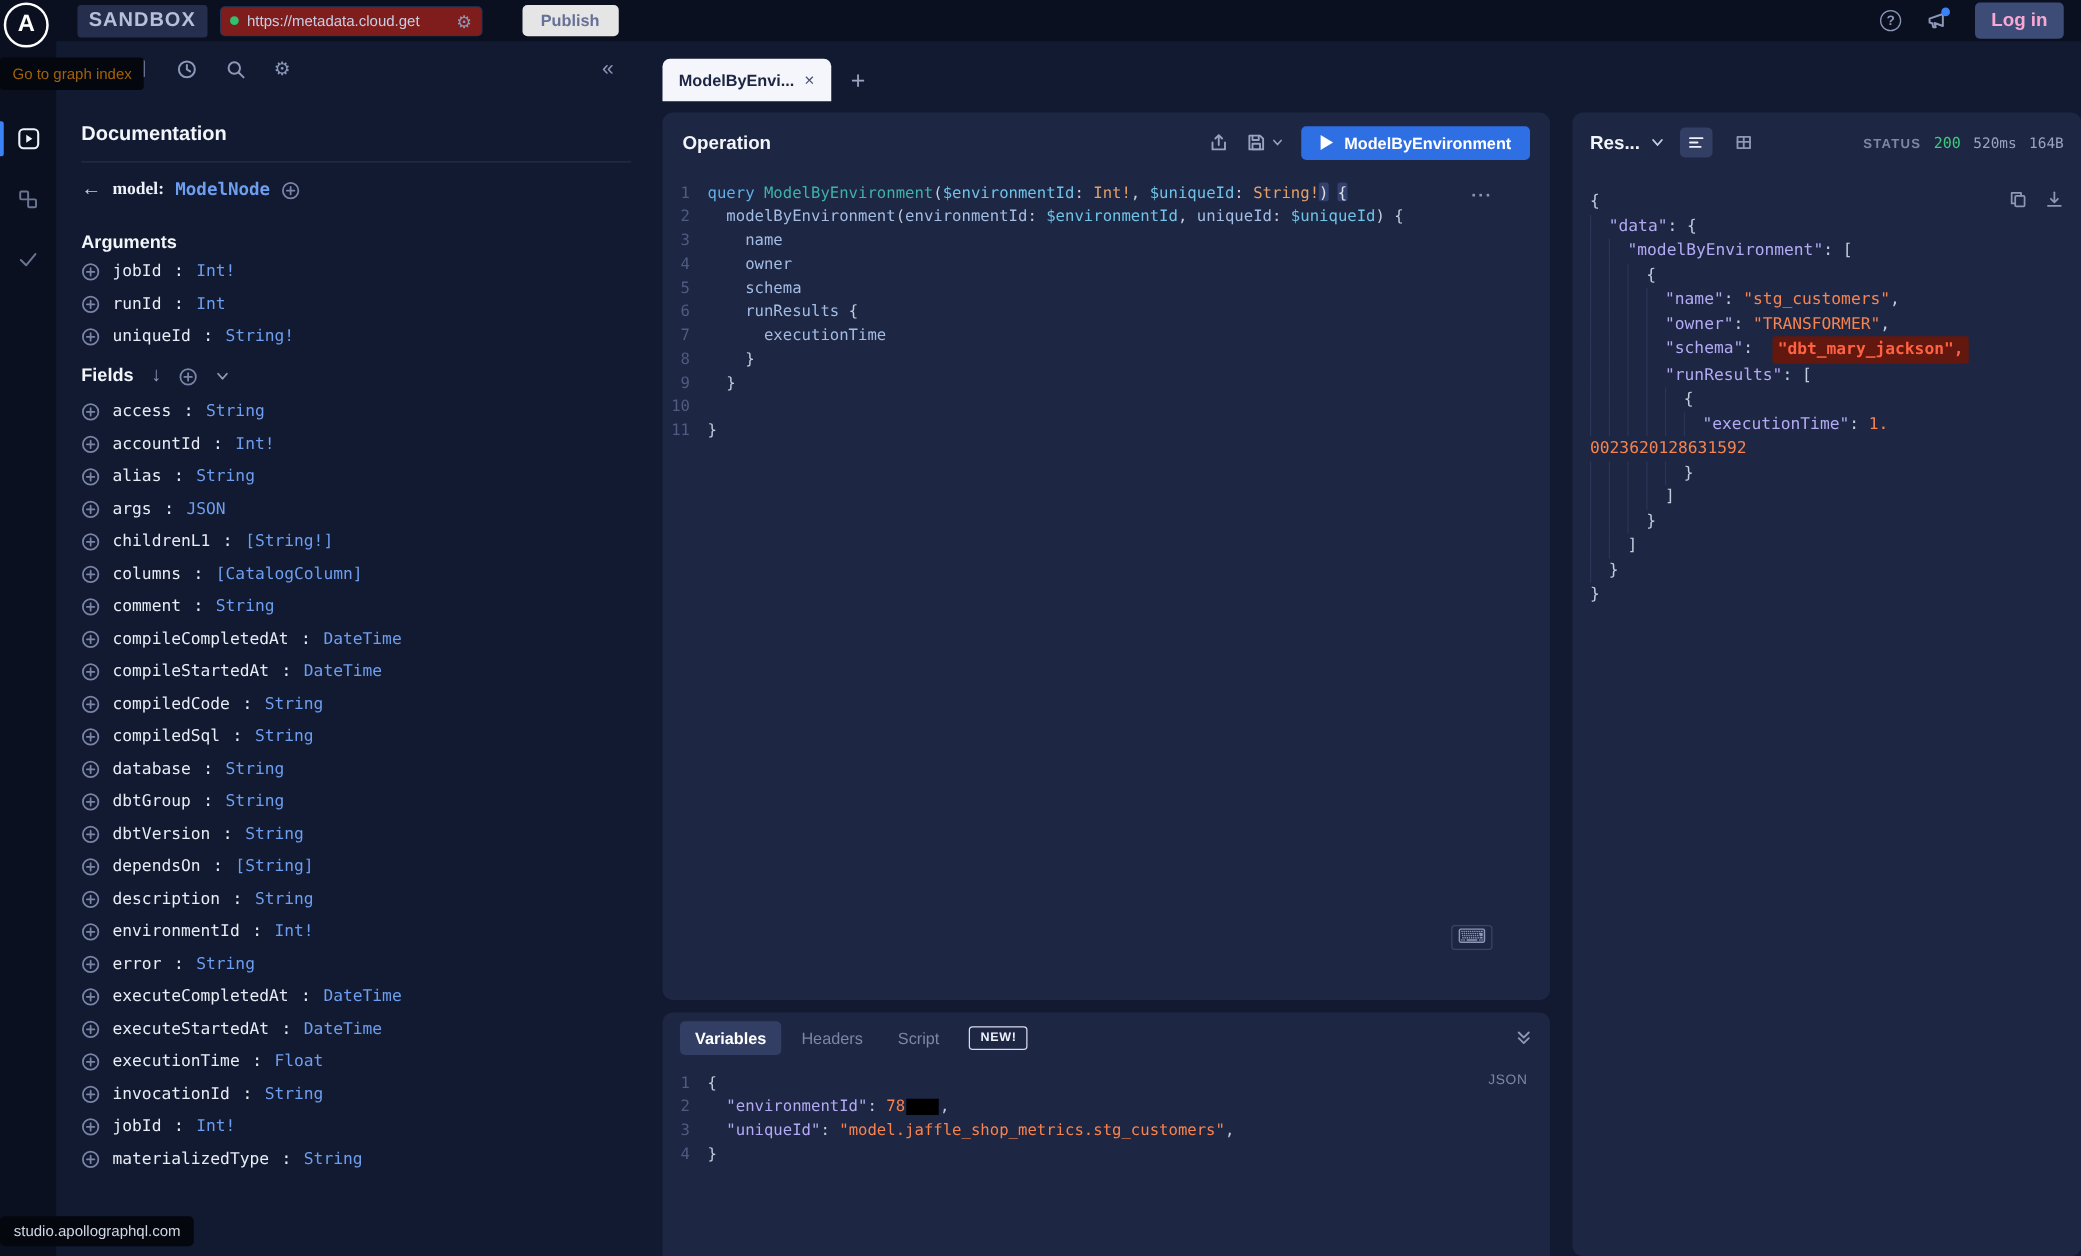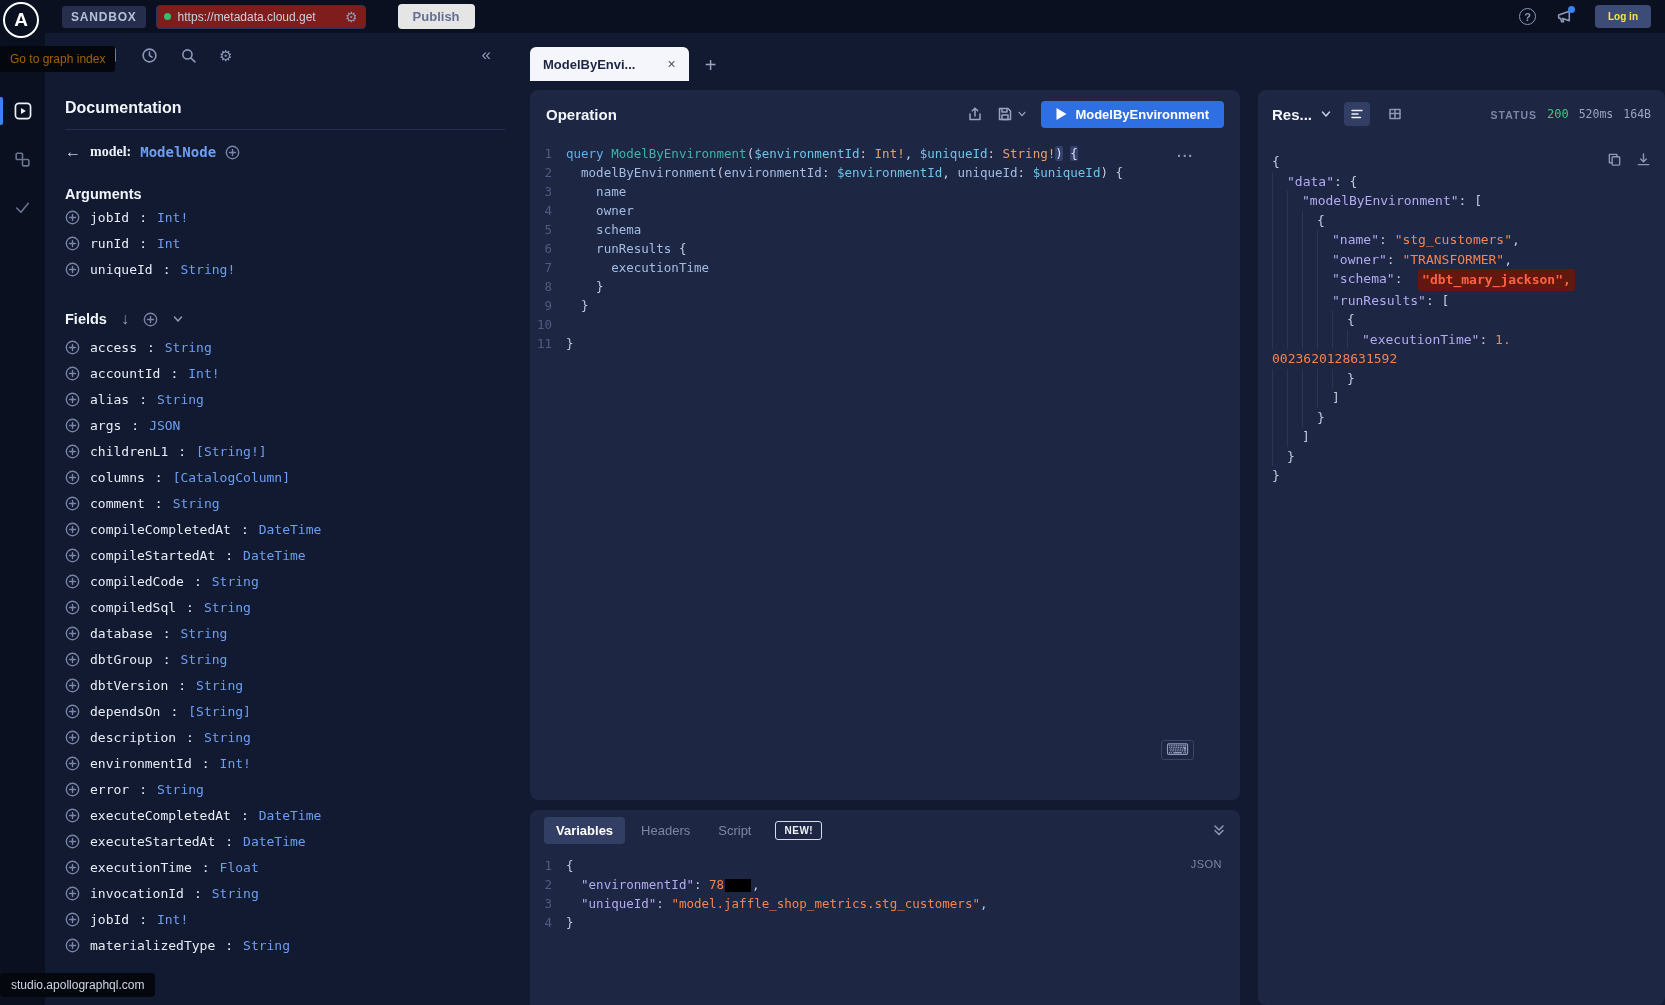--- a/index.html
+++ b/index.html
@@ -8,35 +8,35 @@
           font-family:"Liberation Sans",sans-serif;color:#e8ecf5}
   svg{display:block}
   .ic{stroke:currentColor;fill:none;stroke-width:1.5;stroke-linecap:round;stroke-linejoin:round}
 
   
   .topbar{position:absolute;left:0;top:0;width:1665px;height:33px;background:#0a101f;
           display:flex;align-items:center;padding-left:62px;gap:10px;z-index:30}
   .logo{position:absolute;left:3px;top:2px;width:36px;height:36px;border:2.5px solid #fff;border-radius:50%;
         background:#0a101f;display:flex;align-items:center;justify-content:center;z-index:40;
         font-weight:bold;font-size:19px;color:#fff}
-  .sandbox-chip{background:#262e4d;color:#b7c0d8;font-size:12px;font-weight:bold;letter-spacing:.8px;
+  .sandbox-chip{background:#262e4d;color:#b7c0d8;font-size:16px;font-weight:bold;letter-spacing:.8px;
         padding:4px 9px;border-radius:3px}
   .url-pill{display:flex;align-items:center;gap:7px;background:#7f1d1d;border:1px solid #2b3558;
         border-radius:4px;padding:3px 7px;width:210px;height:24px}
   .green-dot{width:7px;height:7px;border-radius:50%;background:#2dc26b;flex:none}
   .url-text{font-size:12px;color:#c6cfe4;white-space:nowrap;overflow:hidden;flex:1}
   .gear-glyph{color:#8d98b8;font-size:14px;line-height:1;flex:none}
   .publish-btn{background:#e5e5e5;color:#667097;border:none;font-family:inherit;font-size:13px;font-weight:bold;
         padding:5px 15px;border-radius:4px;margin-left:22px}
   .tb-spacer{flex:1}
   .help-circle{width:17px;height:17px;border:1.5px solid #8d98b8;border-radius:50%;color:#8d98b8;
         font-size:11px;font-weight:bold;display:flex;align-items:center;justify-content:center}
   .megaphone-wrap{position:relative;color:#8d98b8;margin-left:10px}
   .notif-dot{position:absolute;top:-2px;right:-2px;width:7px;height:7px;border-radius:50%;background:#3b82f6}
-  .login-btn{background:#3c4c77;color:#fde047;border:none;font-family:inherit;font-size:10px;font-weight:bold;
+  .login-btn{background:#3c4c77;color:#f9a8d4;border:none;font-family:inherit;font-size:15px;font-weight:bold;
         padding:6px 13px;border-radius:4px;margin:0 14px 0 12px}
 
   
   .rail{position:absolute;left:0;top:33px;width:45px;height:972px;background:#0a101f;
         display:flex;flex-direction:column;align-items:center;padding-top:62px;gap:16px;z-index:10}
   .rail-item{position:relative;width:45px;height:32px;display:flex;align-items:center;justify-content:center;
         color:#6a7494}
   .rail-item.active{color:#eef1f8}
   .rail-item.active::before{content:"";position:absolute;left:0;top:2px;width:3px;height:28px;background:#3b82f6;
         border-radius:0 2px 2px 0}
@@ -49,35 +49,35 @@
   .docs-toolbar .glyph{font-size:15px;line-height:1}
   .collapse-gl{margin-left:auto;margin-right:34px;font-size:17px;color:#8d98b8}
   .docs-body{padding:0 20px}
   .docs-title{font-size:16px;font-weight:bold;color:#f2f5fa;margin-top:22px}
   .docs-divider{border-bottom:1px solid #262e4d;margin-top:12px}
   .breadcrumb{display:flex;align-items:center;gap:9px;margin-top:8px;height:28px}
   .bc-arrow{color:#c6cfe4;font-size:16px}
   .bc-label{font-size:14px;font-weight:bold;color:#eef1f8;font-family:Liberation Serif, serif}
   .bc-type{font-size:14px;font-weight:bold;color:#6e9ef0;font-family:"DejaVu Sans Mono",monospace}
   .sec-title{font-size:14.5px;font-weight:bold;color:#f2f5fa;margin-top:20px}
-  .fields-head{display:flex;align-items:center;gap:14px;margin-top:18px;color:#8d98b8;height:26px}
+  .fields-head{display:flex;align-items:center;gap:14px;color:#8d98b8;height:26px}
   .fields-head .sec-title{margin-top:0}
   .list{margin-top:8px}
   .field-row{display:flex;align-items:flex-start;height:26px;gap:10px;
         font-family:"DejaVu Sans Mono",monospace;font-size:13px}
   .plus-ic{width:15px;height:15px;color:#7a84a6;flex:none;stroke-width:1.2}
   .f-name{color:#e8ecf5}
   .f-colon{color:#e8ecf5}
   .f-type{color:#6e9ef0}
   .status-chip{position:absolute;left:0;bottom:8px;background:#05070f;color:#cfd6e4;font-size:12px;
         padding:5px 11px;border-radius:4px;z-index:60}
 
   
   .tabbar{position:absolute;left:530px;top:47px;display:flex;align-items:flex-end;z-index:5}
-  .tab{display:flex;align-items:center;gap:32px;background:#f4f6fb;color:#1d2544;font-size:13px;font-weight:bold;
+  .tab{display:flex;align-items:center;gap:8px;background:#f4f6fb;color:#1d2544;font-size:13px;font-weight:bold;
         padding:9px 13px;border-radius:6px 6px 0 0;height:34px}
   .tab-close{color:#4a5472;font-size:14px;font-weight:normal}
   .new-tab{color:#9aa4c0;font-size:20px;margin:0 0 6px 16px;line-height:1}
 
   
   .card{position:absolute;background:#1d2642;border-radius:8px}
   .op-card{left:530px;top:90px;width:710px;height:710px}
   .vars-card{left:530px;top:810px;width:710px;height:195px;border-radius:8px 8px 0 0;overflow:hidden}
   .resp-card{left:1258px;top:90px;width:407px;height:915px;overflow:hidden}
   .card-head{height:48px;display:flex;align-items:center;padding:0 16px}

